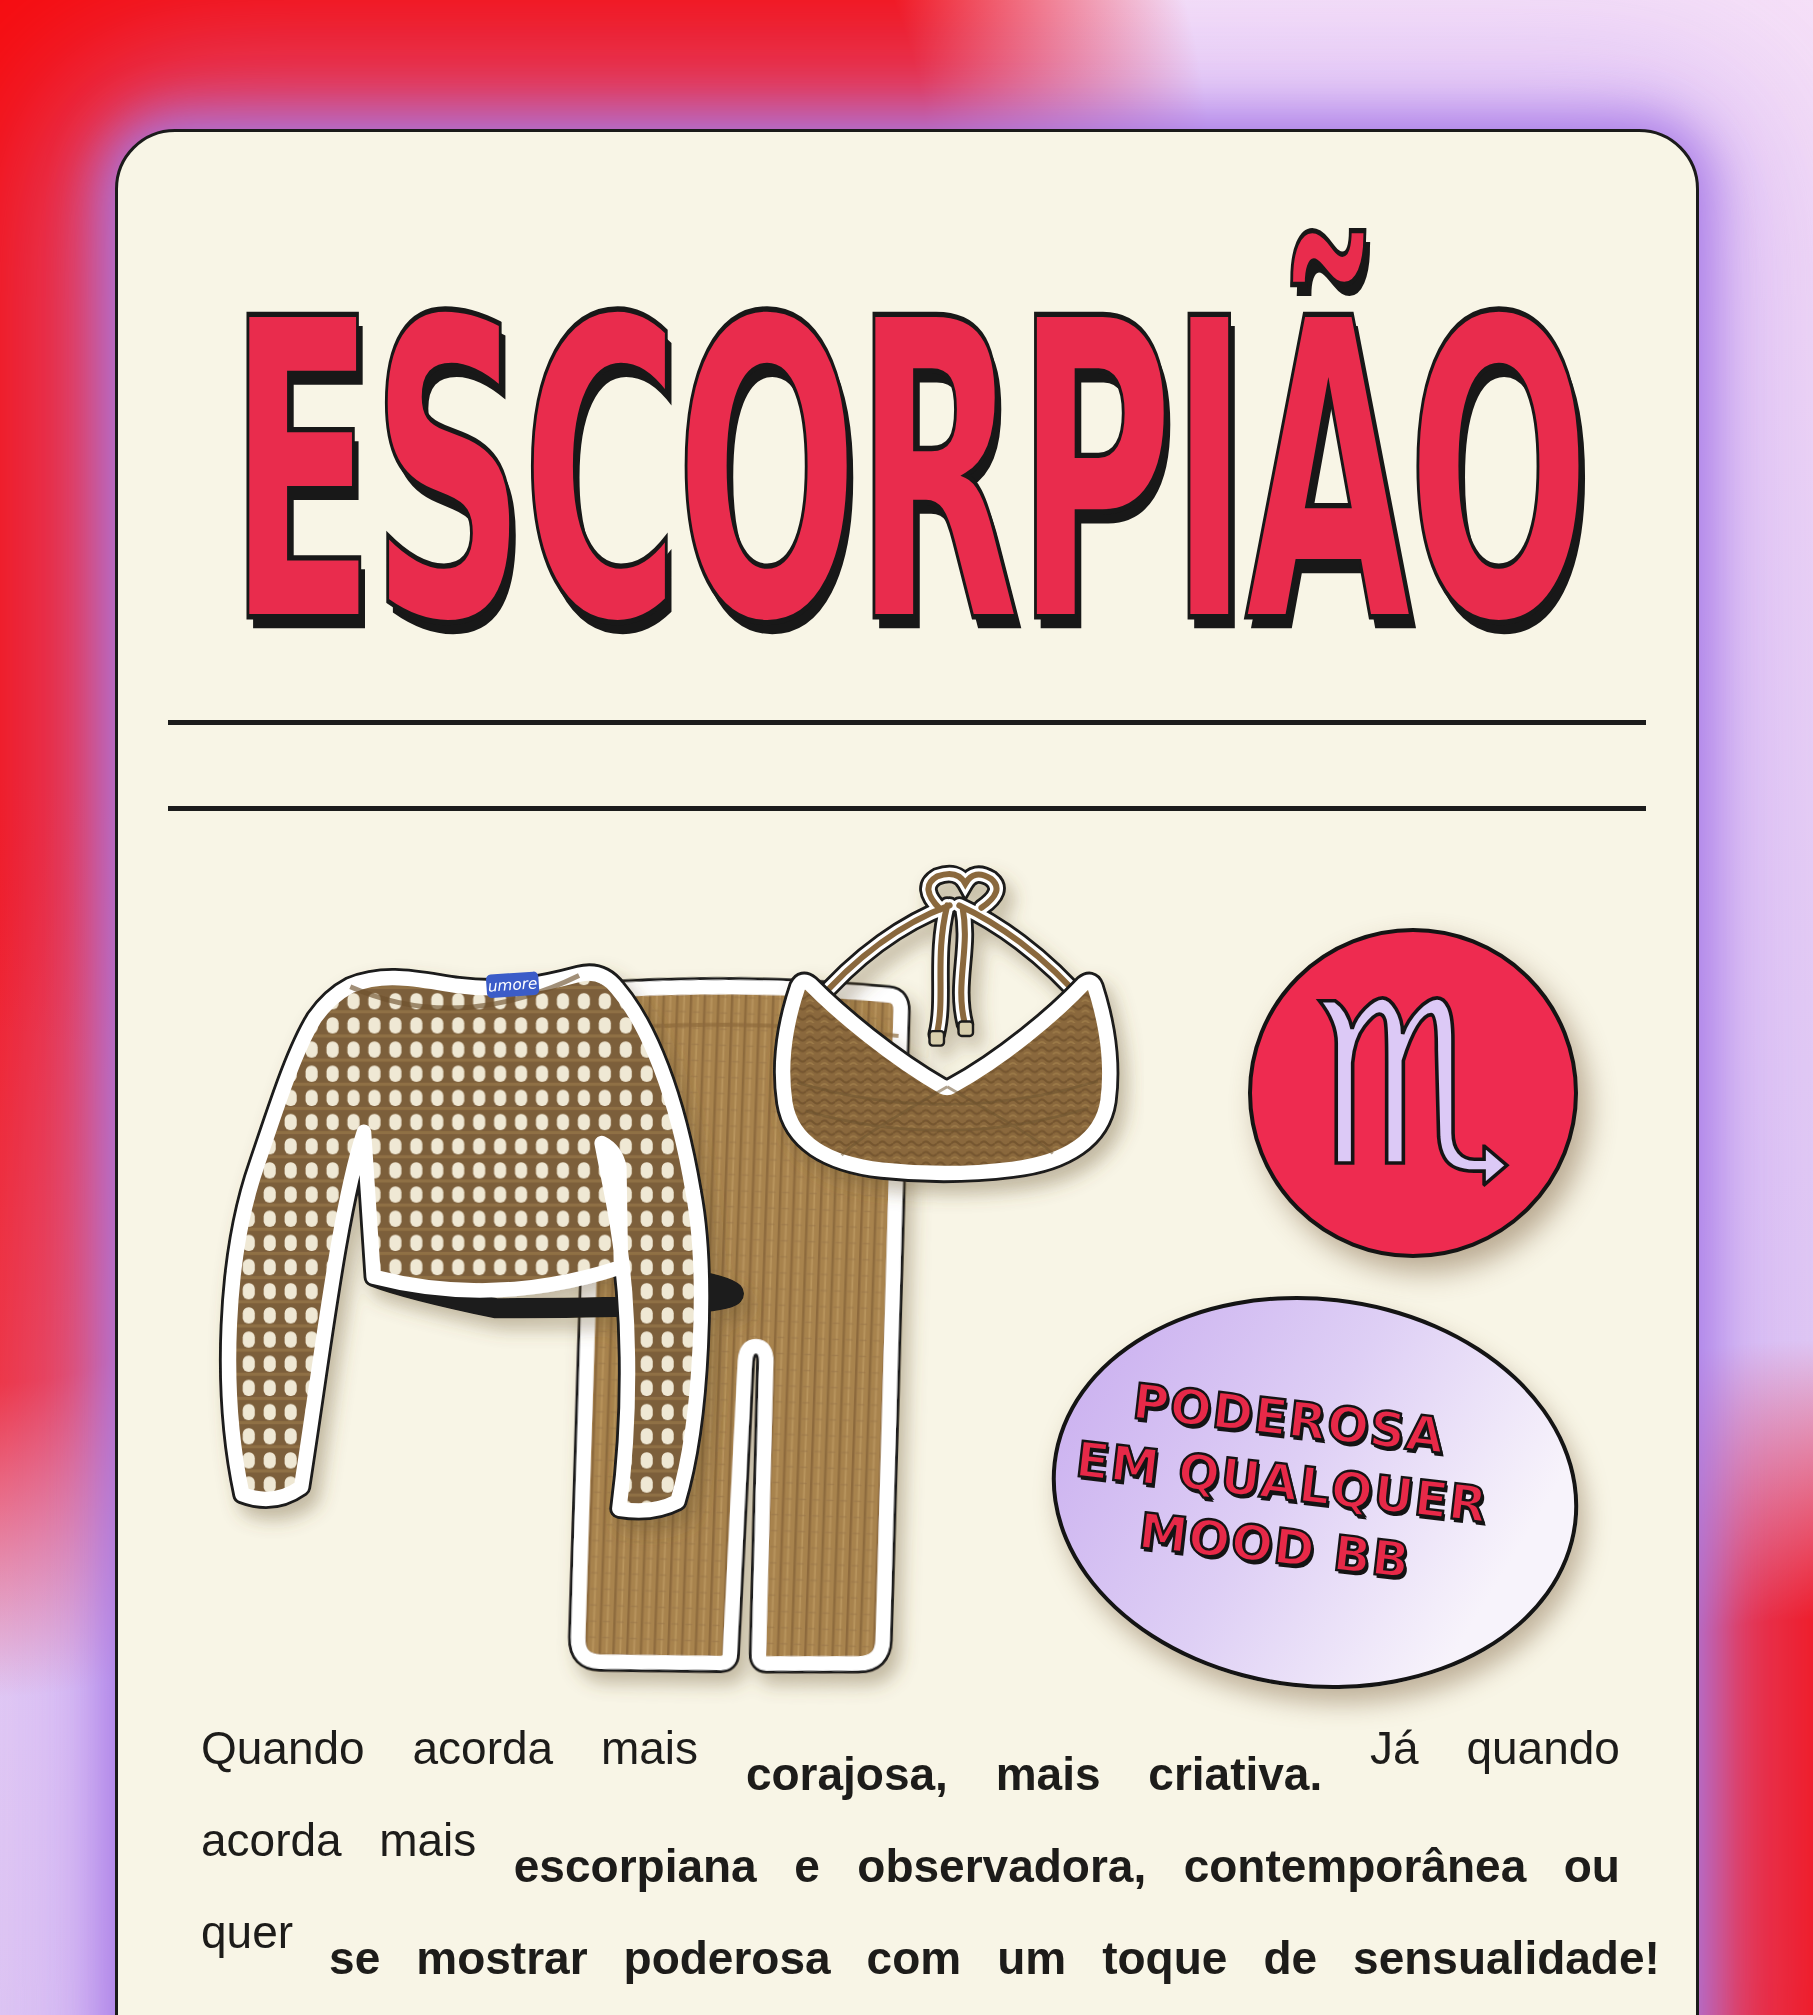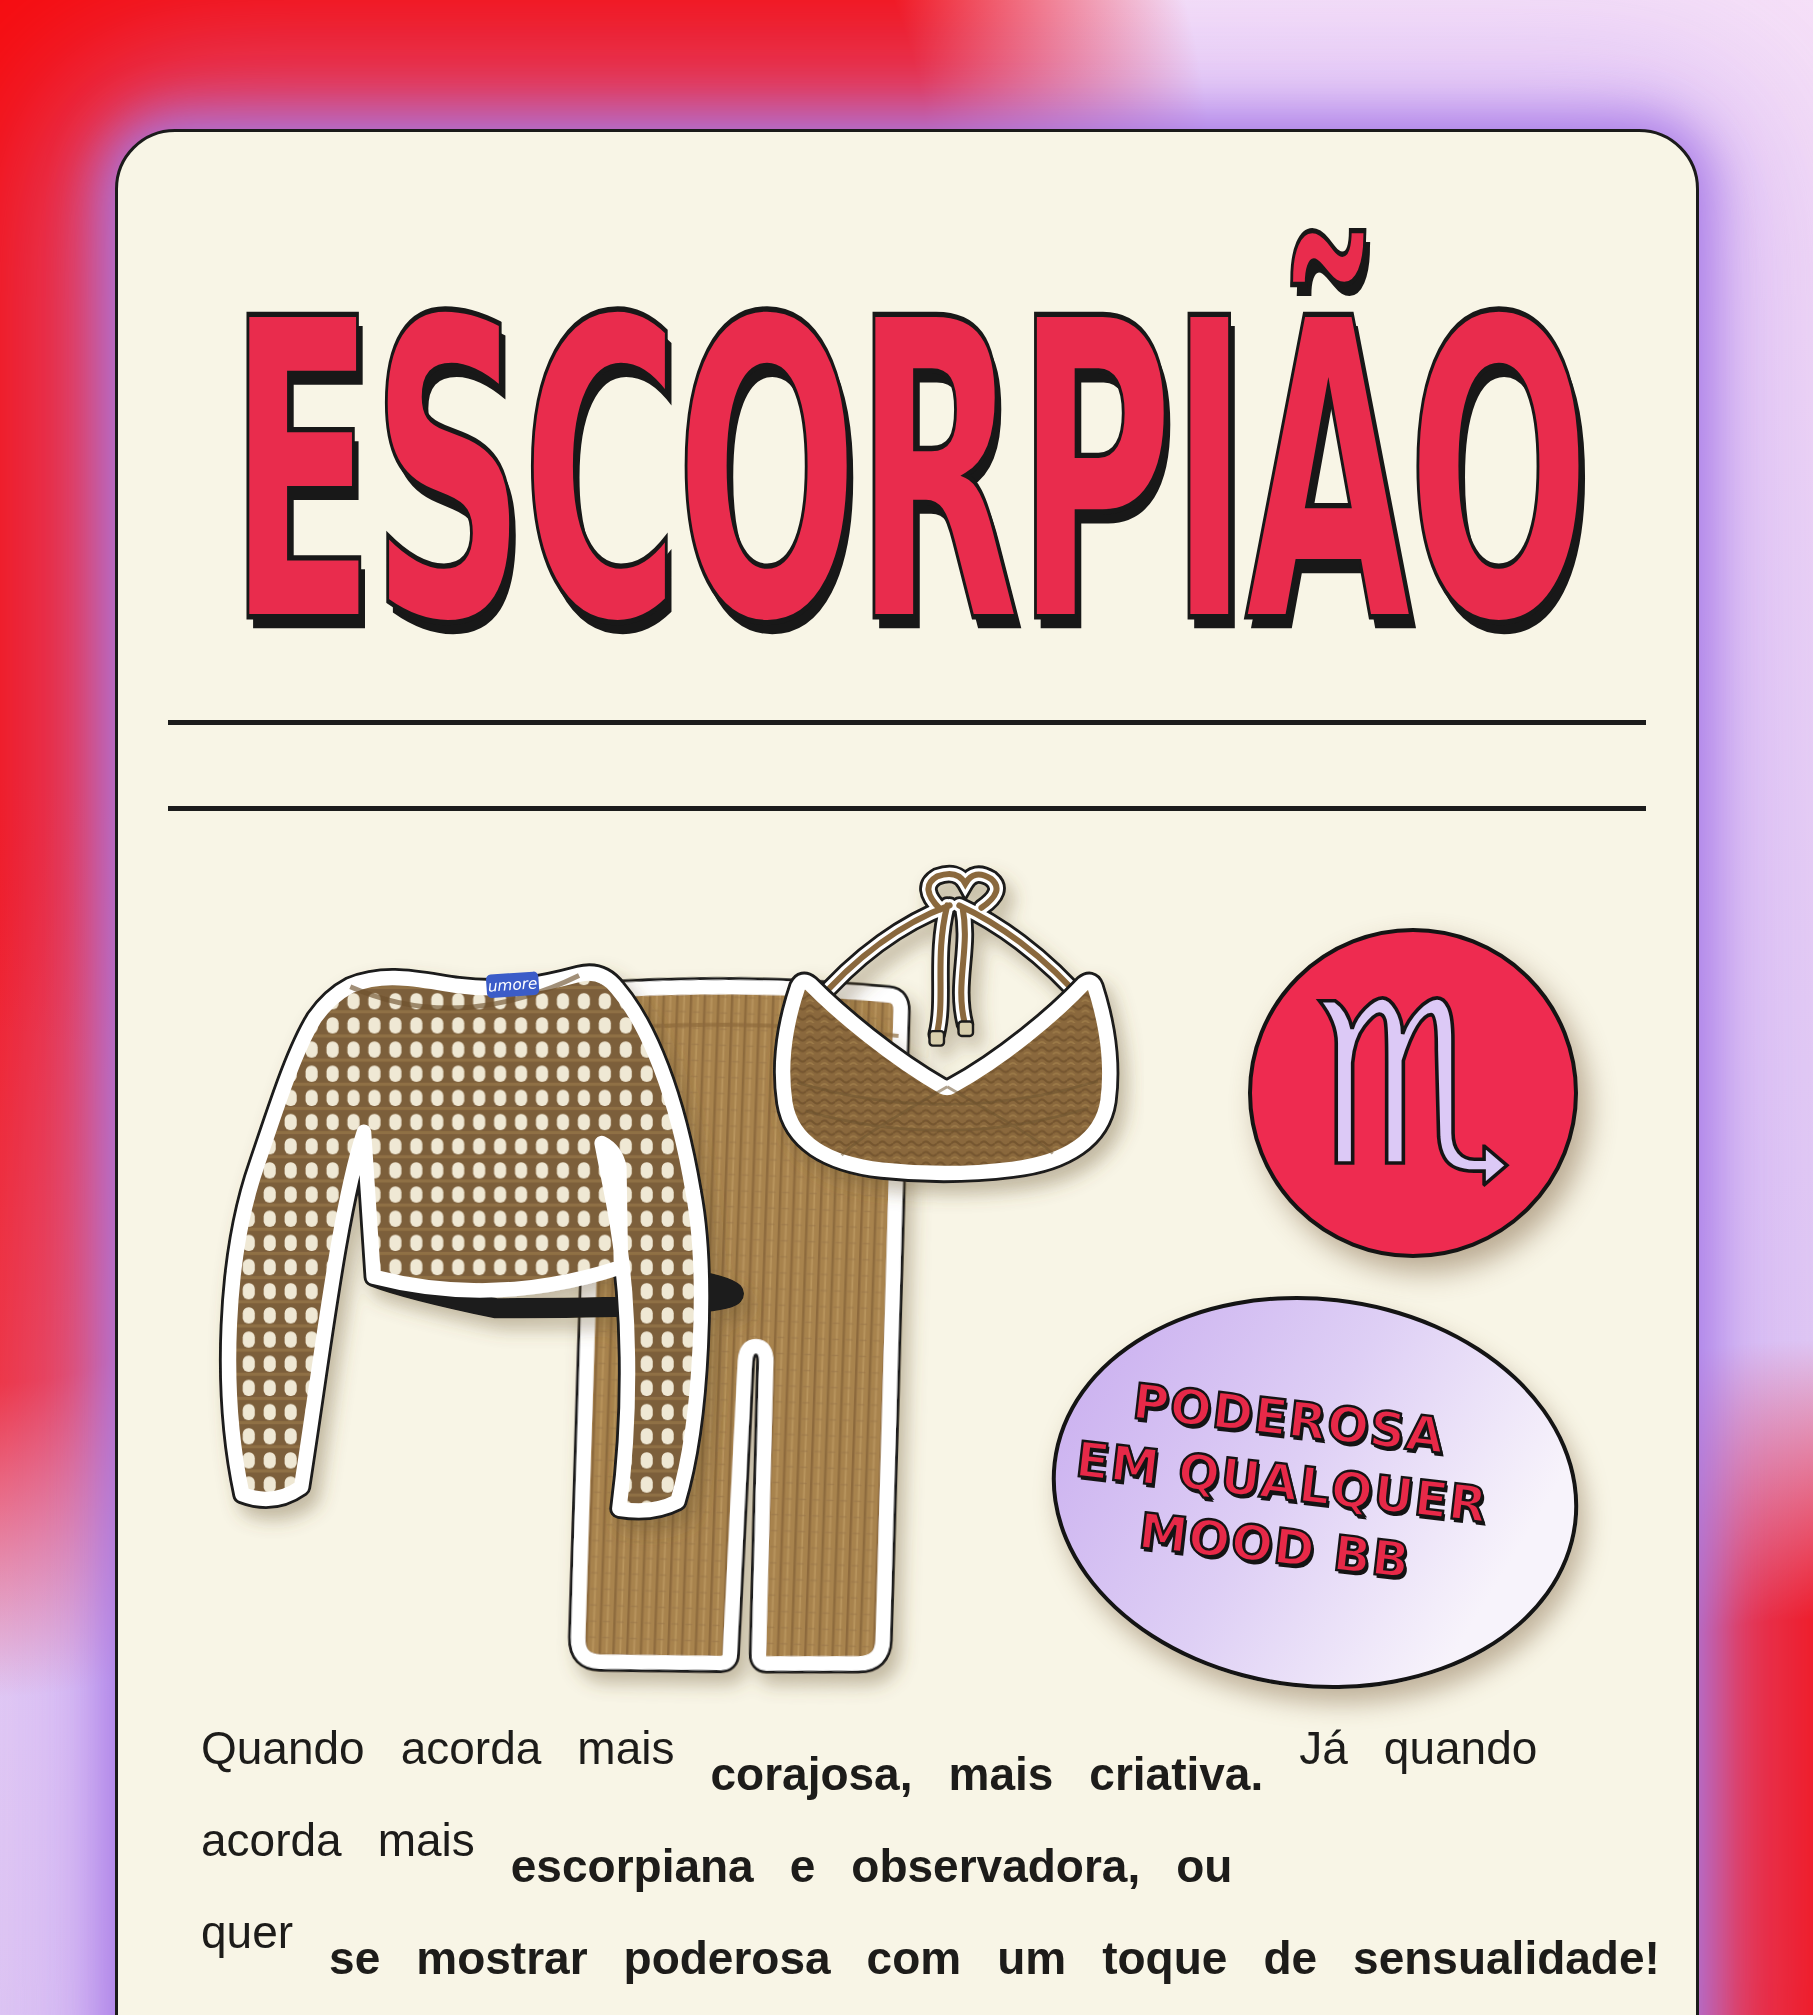--- a/index.html
+++ b/index.html
@@ -86,21 +86,21 @@
     font-weight: 800; font-size: 49px; line-height: 64px;
     letter-spacing: 1.2px;
     color: #e72948;
     -webkit-text-stroke: 2.4px #141414;
     text-shadow: 2.4px 3.2px 0 #141414;
     white-space: nowrap;
   }
   
   .paragraph { position: absolute; left: 83px; top: 1592px; width: 1419px; }
   .para-line {
-    display: flex; 
+    display: flex; justify-content: space-between;
     font-size: 46px; line-height: 48px; height: 48px;
     color: #1d1c1a; margin-bottom: 44px;
     font-weight: 400;
     gap: 36px;
   }
   .para-line span { white-space: pre; }
   .para-line span.b { font-weight: 700; margin-top: 26px; }
 </style>
 </head>
 <body>
@@ -191,20 +191,21 @@
         <span class="b">criativa.</span>
         <span>Já</span>
         <span>quando</span>
       </div>
       <div class="para-line">
         <span>acorda</span>
         <span>mais</span>
         <span class="b">escorpiana</span>
         <span class="b">e</span>
         <span class="b">observadora,</span>
+        <span class="b">contemporânea</span>
         <span class="b">ou</span>
       </div>
       <div class="para-line">
         <span>quer</span>
         <span class="b">se</span>
         <span class="b">mostrar</span>
         <span class="b">poderosa</span>
         <span class="b">com</span>
         <span class="b">um</span>
         <span class="b">toque</span>

